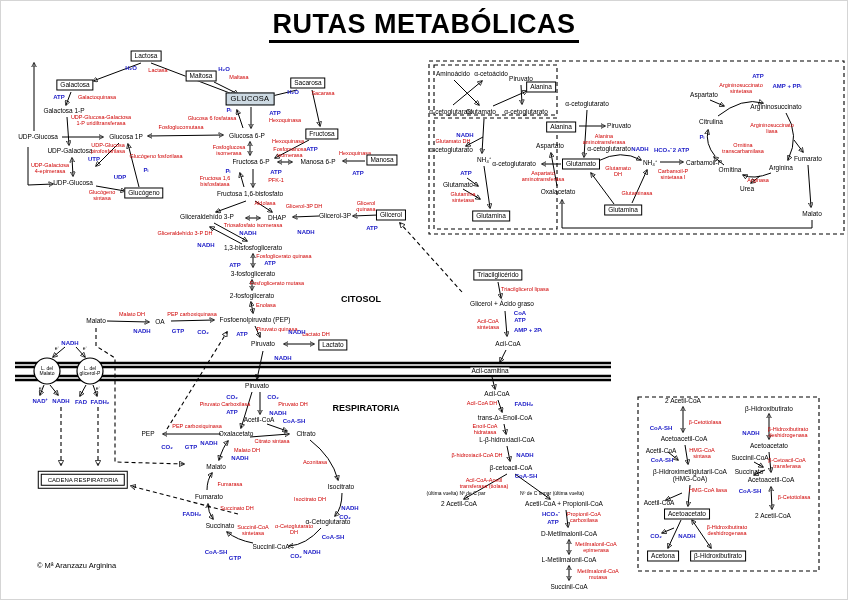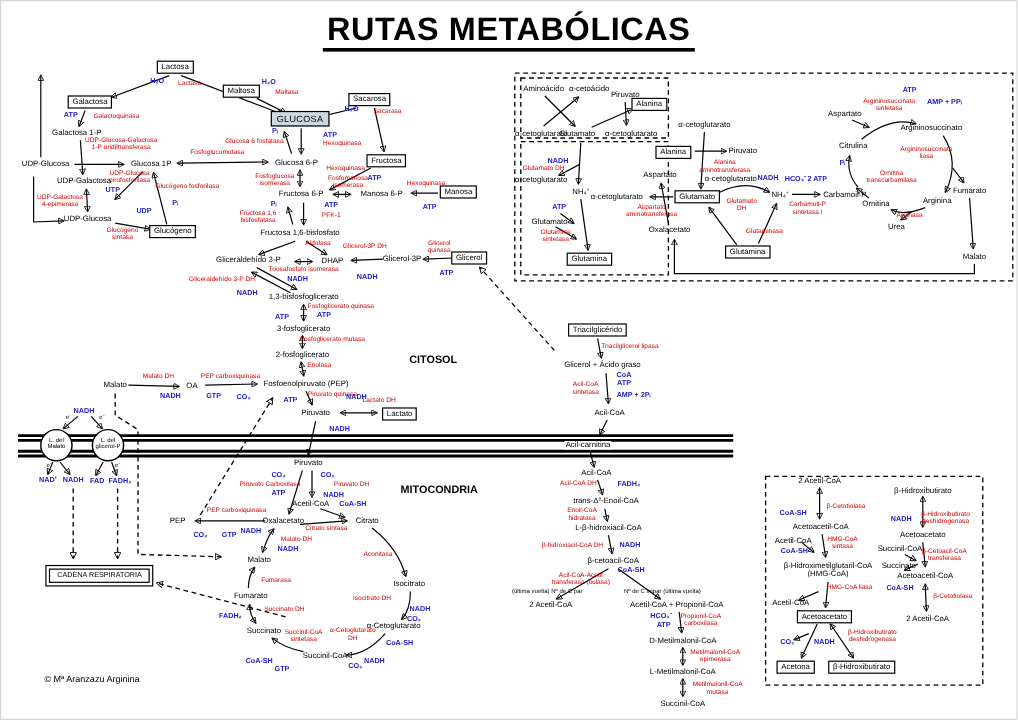--- a/index.html
+++ b/index.html
@@ -320,21 +320,21 @@
       <div class="n t" style="left: 208px; top: 496px;">Fumarato</div>
       <div class="n e" style="left: 229px; top: 484px;">Fumarasa</div>
       <div class="n t" style="left: 215px; top: 466px;">Malato</div>
       <div class="n e" style="left: 246px; top: 450px;">Malato DH</div>
       <div class="n c" style="left: 239px; top: 457px;">NADH</div>
       <div class="n c" style="left: 208px; top: 442px;">NADH</div>
       <div class="n t" style="left: 147px; top: 433px;">PEP</div>
       <div class="n e" style="left: 196px; top: 426px;">PEP carboxiquinasa</div>
       <div class="n c" style="left: 166px; top: 446px;">CO₂</div>
       <div class="n c" style="left: 190px; top: 446px;">GTP</div>
-      <div class="n s" style="left: 365px; top: 408px;">MITOCONDRIA</div>
+      <div class="n s" style="left: 365px; top: 408px;">RESPIRATORIA</div>
       <div class="n b" style="left: 497px; top: 274px;">Triacilglicérido</div>
       <div class="n e" style="left: 524px; top: 289px;">Triacilglicerol lipasa</div>
       <div class="n t" style="left: 501px; top: 303px;">Glicerol + Ácido graso</div>
       <div class="n c" style="left: 519px; top: 312px;">CoA</div>
       <div class="n c" style="left: 519px; top: 319px;">ATP</div>
       <div class="n c" style="left: 527px; top: 329px;">AMP + 2Pᵢ</div>
       <div class="n e" style="left: 487px; top: 324px;">Acil-CoA
 sintetasa</div>
       <div class="n t" style="left: 507px; top: 343px;">Acil-CoA</div>
       <div class="n t w" style="left: 489px; top: 370px;">Acil-carnitina</div>

